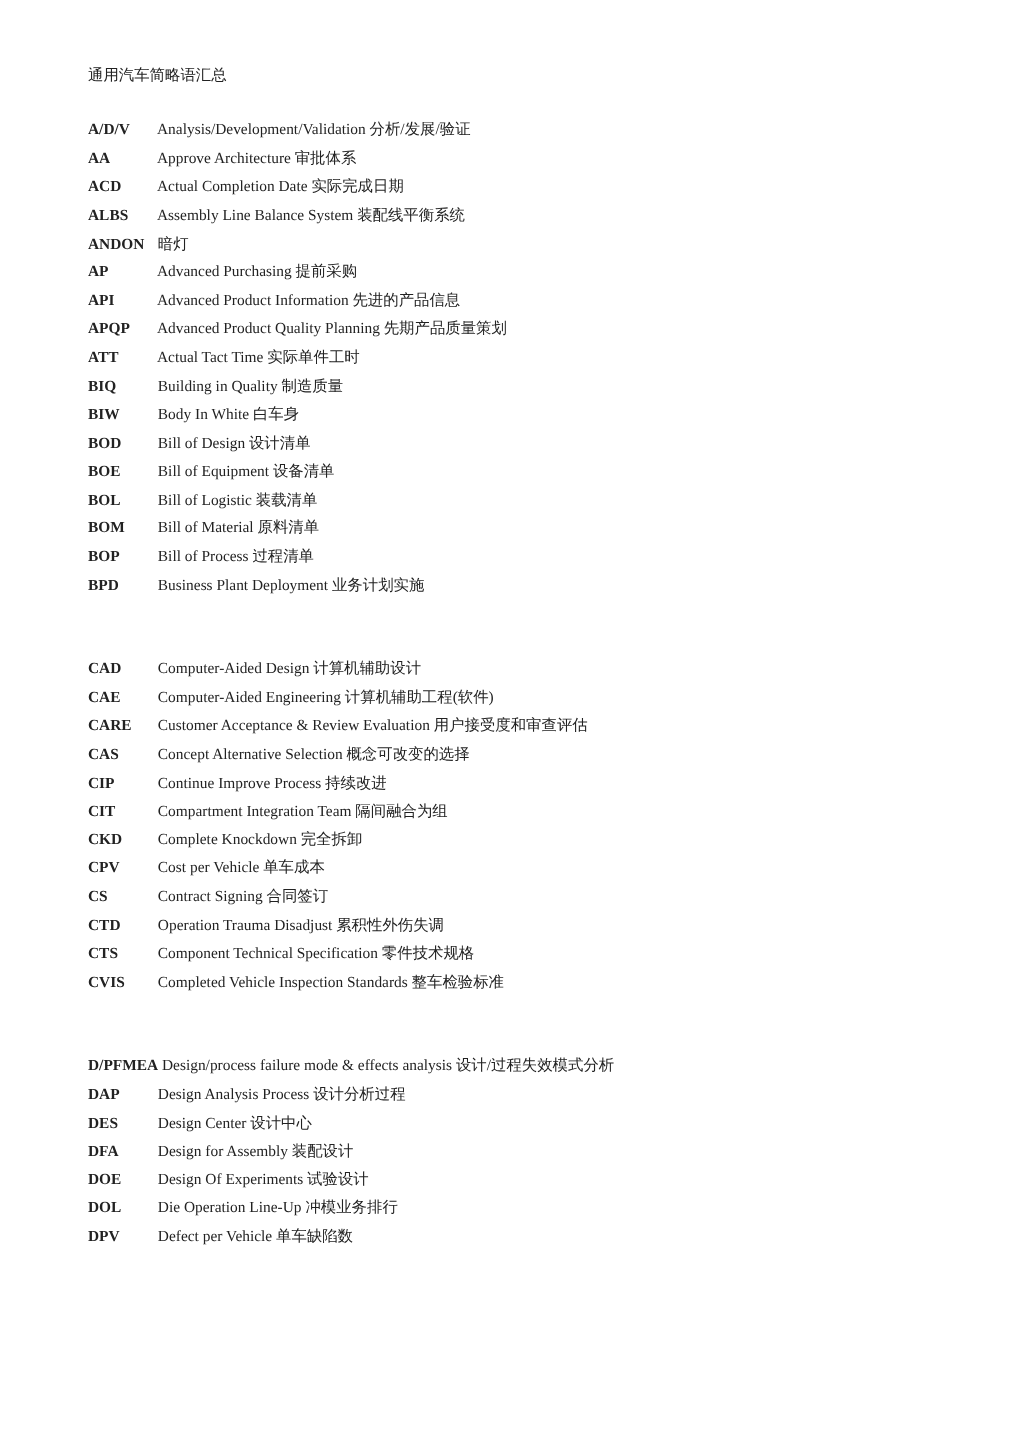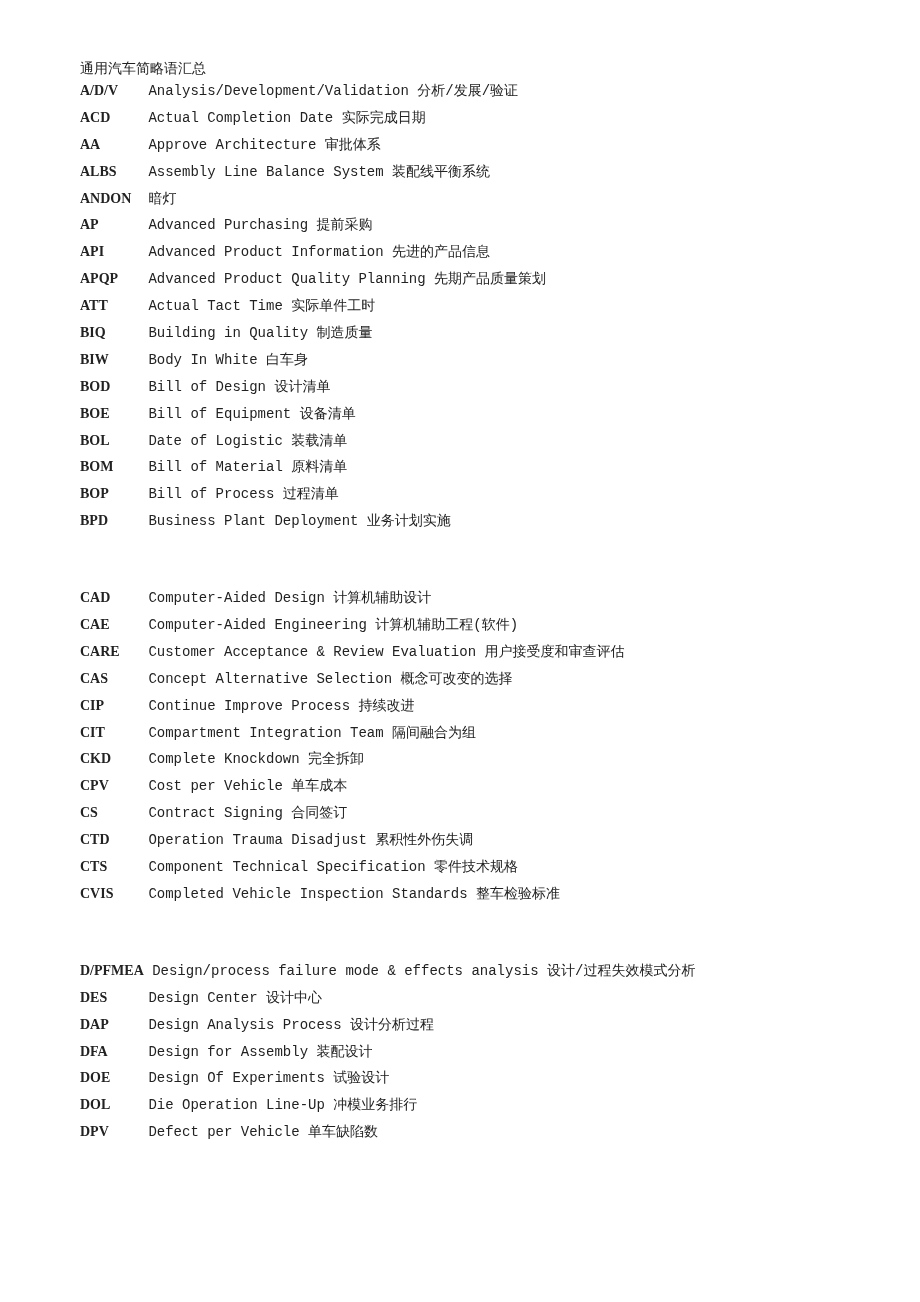--- a/index.html
+++ b/index.html
@@ -11,62 +11,62 @@
       background: #ffffff;
       font-family: "SimSun", "宋体", "Times New Roman", serif;
       font-size: 14px;
       color: #222222;
       padding: 60px 80px;
       width: 920px;
       min-height: 1302px;
     }
     .page-title {
       font-size: 14px;
+      margin-bottom: 28px;
     }
     .section {
       margin-bottom: 32px;
     }
     .entry {
       line-height: 1.85;
       white-space: nowrap;
     }
     .abbr {
       display: inline-block;
       min-width: 60px;
       font-weight: bold;
     }
     .full-name {
       font-style: normal;
-      font-family: Liberation Mono, monospace;
     }
     .spacer {
       height: 18px;
     }
   </style>
 </head>
 <body>
 
 <div class="page-title">通用汽车简略语汇总</div>
 
 <div id="sections-container">
     <div class="section">
       <div class="entry"><span class="abbr">A/D/V</span><span class="full-name">  Analysis/Development/Validation   分析/发展/验证</span></div>
+      <div class="entry"><span class="abbr">AA</span><span class="full-name">  Approve Architecture   审批体系</span></div>
       <div class="entry"><span class="abbr">ACD</span><span class="full-name">  Actual Completion Date   实际完成日期</span></div>
-      <div class="entry"><span class="abbr">AA</span><span class="full-name">  Approve Architecture   审批体系</span></div>
       <div class="entry"><span class="abbr">ALBS</span><span class="full-name">  Assembly Line Balance System   装配线平衡系统</span></div>
       <div class="entry"><span class="abbr">ANDON</span><span class="full-name">   暗灯</span></div>
       <div class="entry"><span class="abbr">AP</span><span class="full-name">  Advanced Purchasing   提前采购</span></div>
       <div class="entry"><span class="abbr">API</span><span class="full-name">  Advanced Product Information   先进的产品信息</span></div>
       <div class="entry"><span class="abbr">APQP</span><span class="full-name">  Advanced Product Quality Planning   先期产品质量策划</span></div>
       <div class="entry"><span class="abbr">ATT</span><span class="full-name">  Actual Tact Time   实际单件工时</span></div>
       <div class="entry"><span class="abbr">BIQ</span><span class="full-name">  Building in Quality   制造质量</span></div>
       <div class="entry"><span class="abbr">BIW</span><span class="full-name">  Body In White   白车身</span></div>
       <div class="entry"><span class="abbr">BOD</span><span class="full-name">  Bill of Design   设计清单</span></div>
       <div class="entry"><span class="abbr">BOE</span><span class="full-name">  Bill of Equipment   设备清单</span></div>
-      <div class="entry"><span class="abbr">BOL</span><span class="full-name">  Date of Logistic   装载清单</span></div>
+      <div class="entry"><span class="abbr">BOL</span><span class="full-name">  Bill of Logistic   装载清单</span></div>
       <div class="entry"><span class="abbr">BOM</span><span class="full-name">  Bill of Material   原料清单</span></div>
       <div class="entry"><span class="abbr">BOP</span><span class="full-name">  Bill of Process   过程清单</span></div>
       <div class="entry"><span class="abbr">BPD</span><span class="full-name">  Business Plant Deployment   业务计划实施</span></div>
     </div>
     <div class="spacer"></div>
     <div class="section">
       <div class="entry"><span class="abbr">CAD</span><span class="full-name">  Computer-Aided Design   计算机辅助设计</span></div>
       <div class="entry"><span class="abbr">CAE</span><span class="full-name">  Computer-Aided Engineering   计算机辅助工程(软件)</span></div>
       <div class="entry"><span class="abbr">CARE</span><span class="full-name">  Customer Acceptance &amp; Review Evaluation   用户接受度和审查评估</span></div>
       <div class="entry"><span class="abbr">CAS</span><span class="full-name">  Concept Alternative Selection   概念可改变的选择</span></div>
@@ -75,20 +75,20 @@
       <div class="entry"><span class="abbr">CKD</span><span class="full-name">  Complete Knockdown   完全拆卸</span></div>
       <div class="entry"><span class="abbr">CPV</span><span class="full-name">  Cost per Vehicle   单车成本</span></div>
       <div class="entry"><span class="abbr">CS</span><span class="full-name">  Contract Signing   合同签订</span></div>
       <div class="entry"><span class="abbr">CTD</span><span class="full-name">  Operation Trauma Disadjust   累积性外伤失调</span></div>
       <div class="entry"><span class="abbr">CTS</span><span class="full-name">  Component Technical Specification   零件技术规格</span></div>
       <div class="entry"><span class="abbr">CVIS</span><span class="full-name">  Completed Vehicle Inspection Standards   整车检验标准</span></div>
     </div>
     <div class="spacer"></div>
     <div class="section">
       <div class="entry"><span class="abbr">D/PFMEA</span><span class="full-name">  Design/process failure mode &amp; effects analysis   设计/过程失效模式分析</span></div>
+      <div class="entry"><span class="abbr">DAP</span><span class="full-name">  Design Analysis Process   设计分析过程</span></div>
       <div class="entry"><span class="abbr">DES</span><span class="full-name">  Design Center   设计中心</span></div>
-      <div class="entry"><span class="abbr">DAP</span><span class="full-name">  Design Analysis Process   设计分析过程</span></div>
       <div class="entry"><span class="abbr">DFA</span><span class="full-name">  Design for Assembly   装配设计</span></div>
       <div class="entry"><span class="abbr">DOE</span><span class="full-name">  Design Of Experiments   试验设计</span></div>
       <div class="entry"><span class="abbr">DOL</span><span class="full-name">  Die Operation Line-Up   冲模业务排行</span></div>
       <div class="entry"><span class="abbr">DPV</span><span class="full-name">  Defect per Vehicle   单车缺陷数</span></div>
     </div>
   </div>
 
 </body></html>

